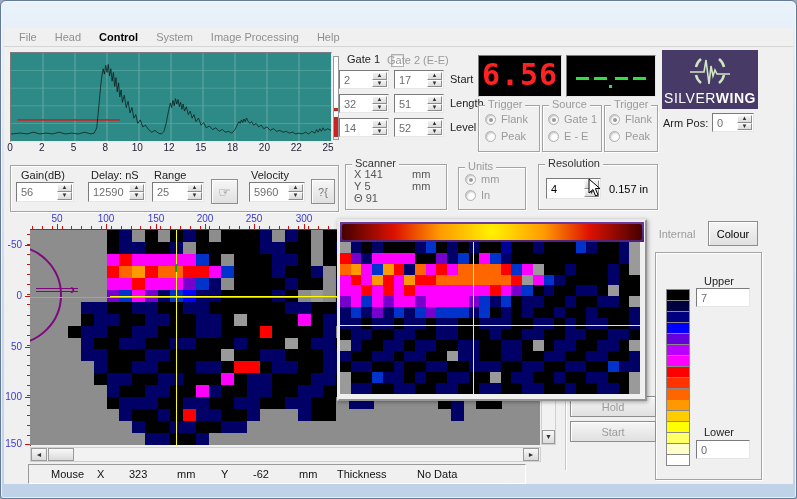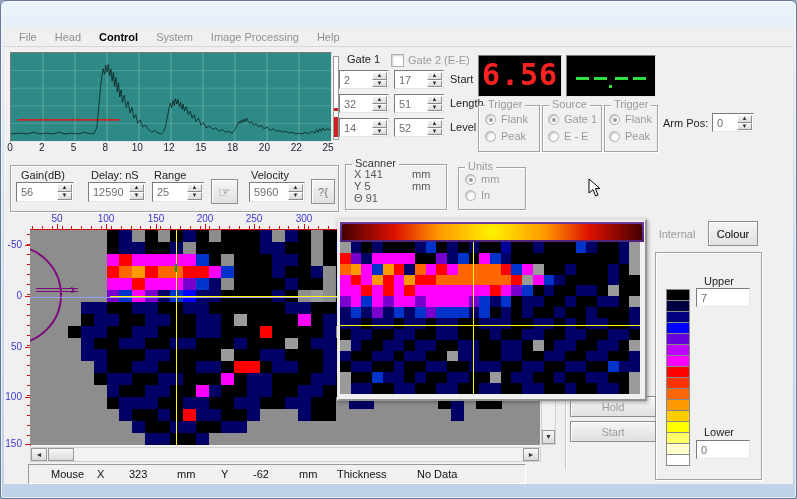--- a/index.html
+++ b/index.html
@@ -113,21 +113,21 @@
       <span class="abs" style="left: 286.2px; top: 0px; transform: translateX(-50%); font-size: 10px; color: rgb(34, 34, 51);">22</span>
       <span class="abs" style="left: 318px; top: 0px; transform: translateX(-50%); font-size: 10px; color: rgb(34, 34, 51);">25</span>
     </div>
   <div class="abs" style="left:333px;top:56px;width:6px;height:84px;background:#fff;border:1px solid #999;box-sizing:border-box;">
     <div class="abs" style="left:0;right:0;bottom:2px;height:20px;background:#cc2222;"></div>
     <div class="abs" style="left:0;right:0;bottom:28px;height:3px;background:#cc2222;"></div>
   </div>
 
   <div class="abs" style="left:347px;top:53px;">Gate 1</div>
   <span class="chk" style="left:391px;top:54px;"></span>
-  <div class="abs" style="left:387px;top:54px;color:#9a9a9a;margin-left:21px;">Gate 2 (E-E)</div>
+  <div class="abs" style="left:387px;top:54px;color:#9a9a9a;">Gate 2 (E-E)</div>
 
   <div class="field" style="left:339px;top:70px;width:50px;height:19px;">
       <span>2</span>
       <span class="spin">
         <i>▲</i>
         <i>▼</i>
       </span>
     </div>
   <div class="field" style="left:394px;top:70px;width:50px;height:19px;">
       <span>17</span>
@@ -188,20 +188,30 @@
     <span class="legend gray">Source</span>
     <div class="optrow gray" style="left:5px;top:7px;"><span class="radio gray sel"></span><span>Gate 1</span></div>
     <div class="optrow gray" style="left:5px;top:24px;"><span class="radio gray"></span><span>E - E</span></div>
   </div>
   <div class="groupbox" style="left:604px;top:105px;width:52px;height:45px;">
     <span class="legend gray">Trigger</span>
     <div class="optrow gray" style="left:4px;top:7px;"><span class="radio gray sel"></span><span>Flank</span></div>
     <div class="optrow gray" style="left:4px;top:24px;"><span class="radio gray"></span><span>Peak</span></div>
   </div>
 
+  <div class="logo" style="left:662px;top:50px;width:96px;height:59px;">
+    <svg width="44" height="34" viewBox="0 0 44 34" style="margin-bottom:1px;">
+      <path d="M13,4 A14,14 0 0 0 8,12" stroke="#cfe6c4" stroke-width="2.5" fill="none"></path>
+      <path d="M13,28 A14,14 0 0 1 8,20" stroke="#cfe6c4" stroke-width="2.5" fill="none"></path>
+      <path d="M31,4 A14,14 0 0 1 36,12" stroke="#cfe6c4" stroke-width="2.5" fill="none"></path>
+      <path d="M31,28 A14,14 0 0 0 36,20" stroke="#cfe6c4" stroke-width="2.5" fill="none"></path>
+      <path d="M2,17 h14 l2,-12 l3,24 l2,-18 l2,10 l2,-6 l2,4 h13" stroke="#cfe6c4" stroke-width="1.6" fill="none"></path>
+    </svg>
+    <div class="logo-text"><span>SILVER</span><b>WING</b></div>
+  </div>
 
   <div class="abs" style="left:663px;top:117px;">Arm Pos:</div>
   <div class="field" style="left:712px;top:113px;width:42px;height:19px;">
       <span>0</span>
       <span class="spin">
         <i>▲</i>
         <i>▼</i>
       </span>
     </div>
 
@@ -249,20 +259,31 @@
     <div class="abs" style="left:8px;top:15px;color:#555;"><span>Y</span>&nbsp;<span>5</span><span class="abs" style="left:58px;">mm</span></div>
     <div class="abs" style="left:8px;top:27px;color:#555;"><span>Θ</span>&nbsp;<span>91</span></div>
   </div>
 
   <div class="groupbox" style="left:458px;top:167px;width:66px;height:41px;">
     <span class="legend gray">Units</span>
     <div class="optrow gray" style="left:6px;top:5px;"><span class="radio gray sel"></span><span>mm</span></div>
     <div class="optrow gray" style="left:6px;top:21px;"><span class="radio gray"></span><span>In</span></div>
   </div>
 
+  <div class="groupbox" style="left:538px;top:164px;width:118px;height:44px;">
+    <span class="legend">Resolution</span>
+    <div class="field black" style="left:7px;top:13px;width:55px;height:21px;">
+        <span>4</span>
+        <span class="spin">
+          <i>▲</i>
+          <i>▼</i>
+        </span>
+      </div>
+    <div class="abs" style="left:70px;top:18px;color:#000;">0.157 in</div>
+  </div>
 
   <div class="abs" id="top-ruler" style="left:10px;top:216px;width:530px;height:14px;">
       <div class="tick-top" style="left: 22px; top: 10px; height: 3px;"></div>
       <div class="tick-top" style="left: 31.86px; top: 10px; height: 3px;"></div>
       <div class="tick-top" style="left: 41.72px; top: 10px; height: 3px;"></div>
       <div class="tick-top" style="left: 51.58px; top: 10px; height: 3px;"></div>
       <div class="tick-top" style="left: 61.44px; top: 10px; height: 3px;"></div>
       <div class="tick-top" style="left: 71.3px; top: 10px; height: 3px;"></div>
       <div class="tick-top" style="left: 81.16px; top: 10px; height: 3px;"></div>
       <div class="tick-top" style="left: 91.02px; top: 10px; height: 3px;"></div>

